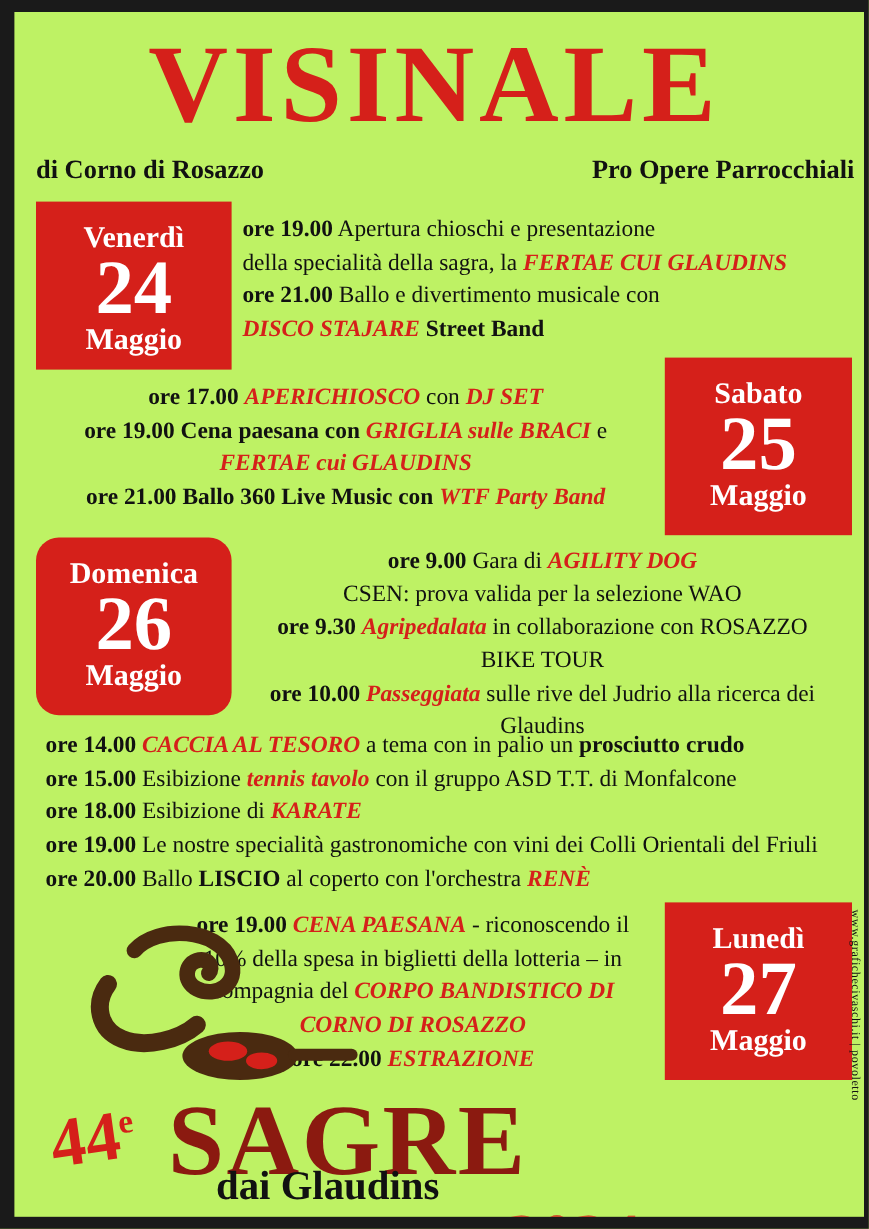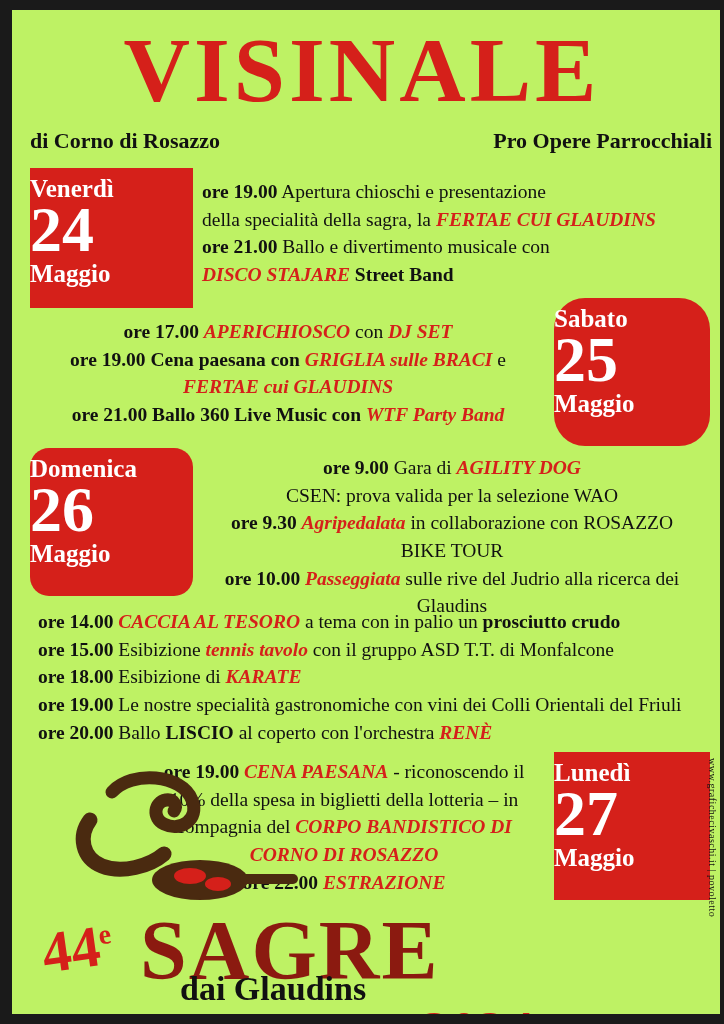--- a/index.html
+++ b/index.html
@@ -34,30 +34,30 @@
   }
   .subtitle-right{
     position:absolute;right:8px;top:118px;
     font-weight:bold;font-size:22px;color:#111;
   }
   
   .datebox{
     position:absolute;
     background:#d5201a;
     color:#fff;
-    text-align:left;
+    text-align:center;
     box-sizing:border-box;
-    padding-top:8px;
+    padding-top:18px;
   }
   .datebox .dow{ font-weight:bold;font-size:25px;line-height:1.05;}
   .datebox .day{ font-weight:bold;font-size:64px;line-height:0.95; margin-top:-2px;}
   .datebox .mon{ font-weight:bold;font-size:25px;line-height:1.05;}
 
   #box-ven{ left:18px; top:158px; width:163px; height:140px;}
-  #box-sab{ left:542px; top:288px; width:156px; height:148px;border-radius:31px;}
+  #box-sab{ left:542px; top:288px; width:156px; height:148px;}
   #box-dom{ left:18px; top:438px; width:163px; height:148px;border-radius:19px;}
   #box-lun{ left:542px; top:742px; width:156px; height:148px;}
 
   
   .blk{ position:absolute; font-size:19.5px; color:#111; line-height:1.42;}
   .ln{ white-space:normal;}
   b.r{ color:#d5201a; font-weight:bold;font-style:italic;}
   b.k{ color:#111; font-weight:bold;}
 
   #blk-ven{ left:190px; top:168px; width:500px;}

